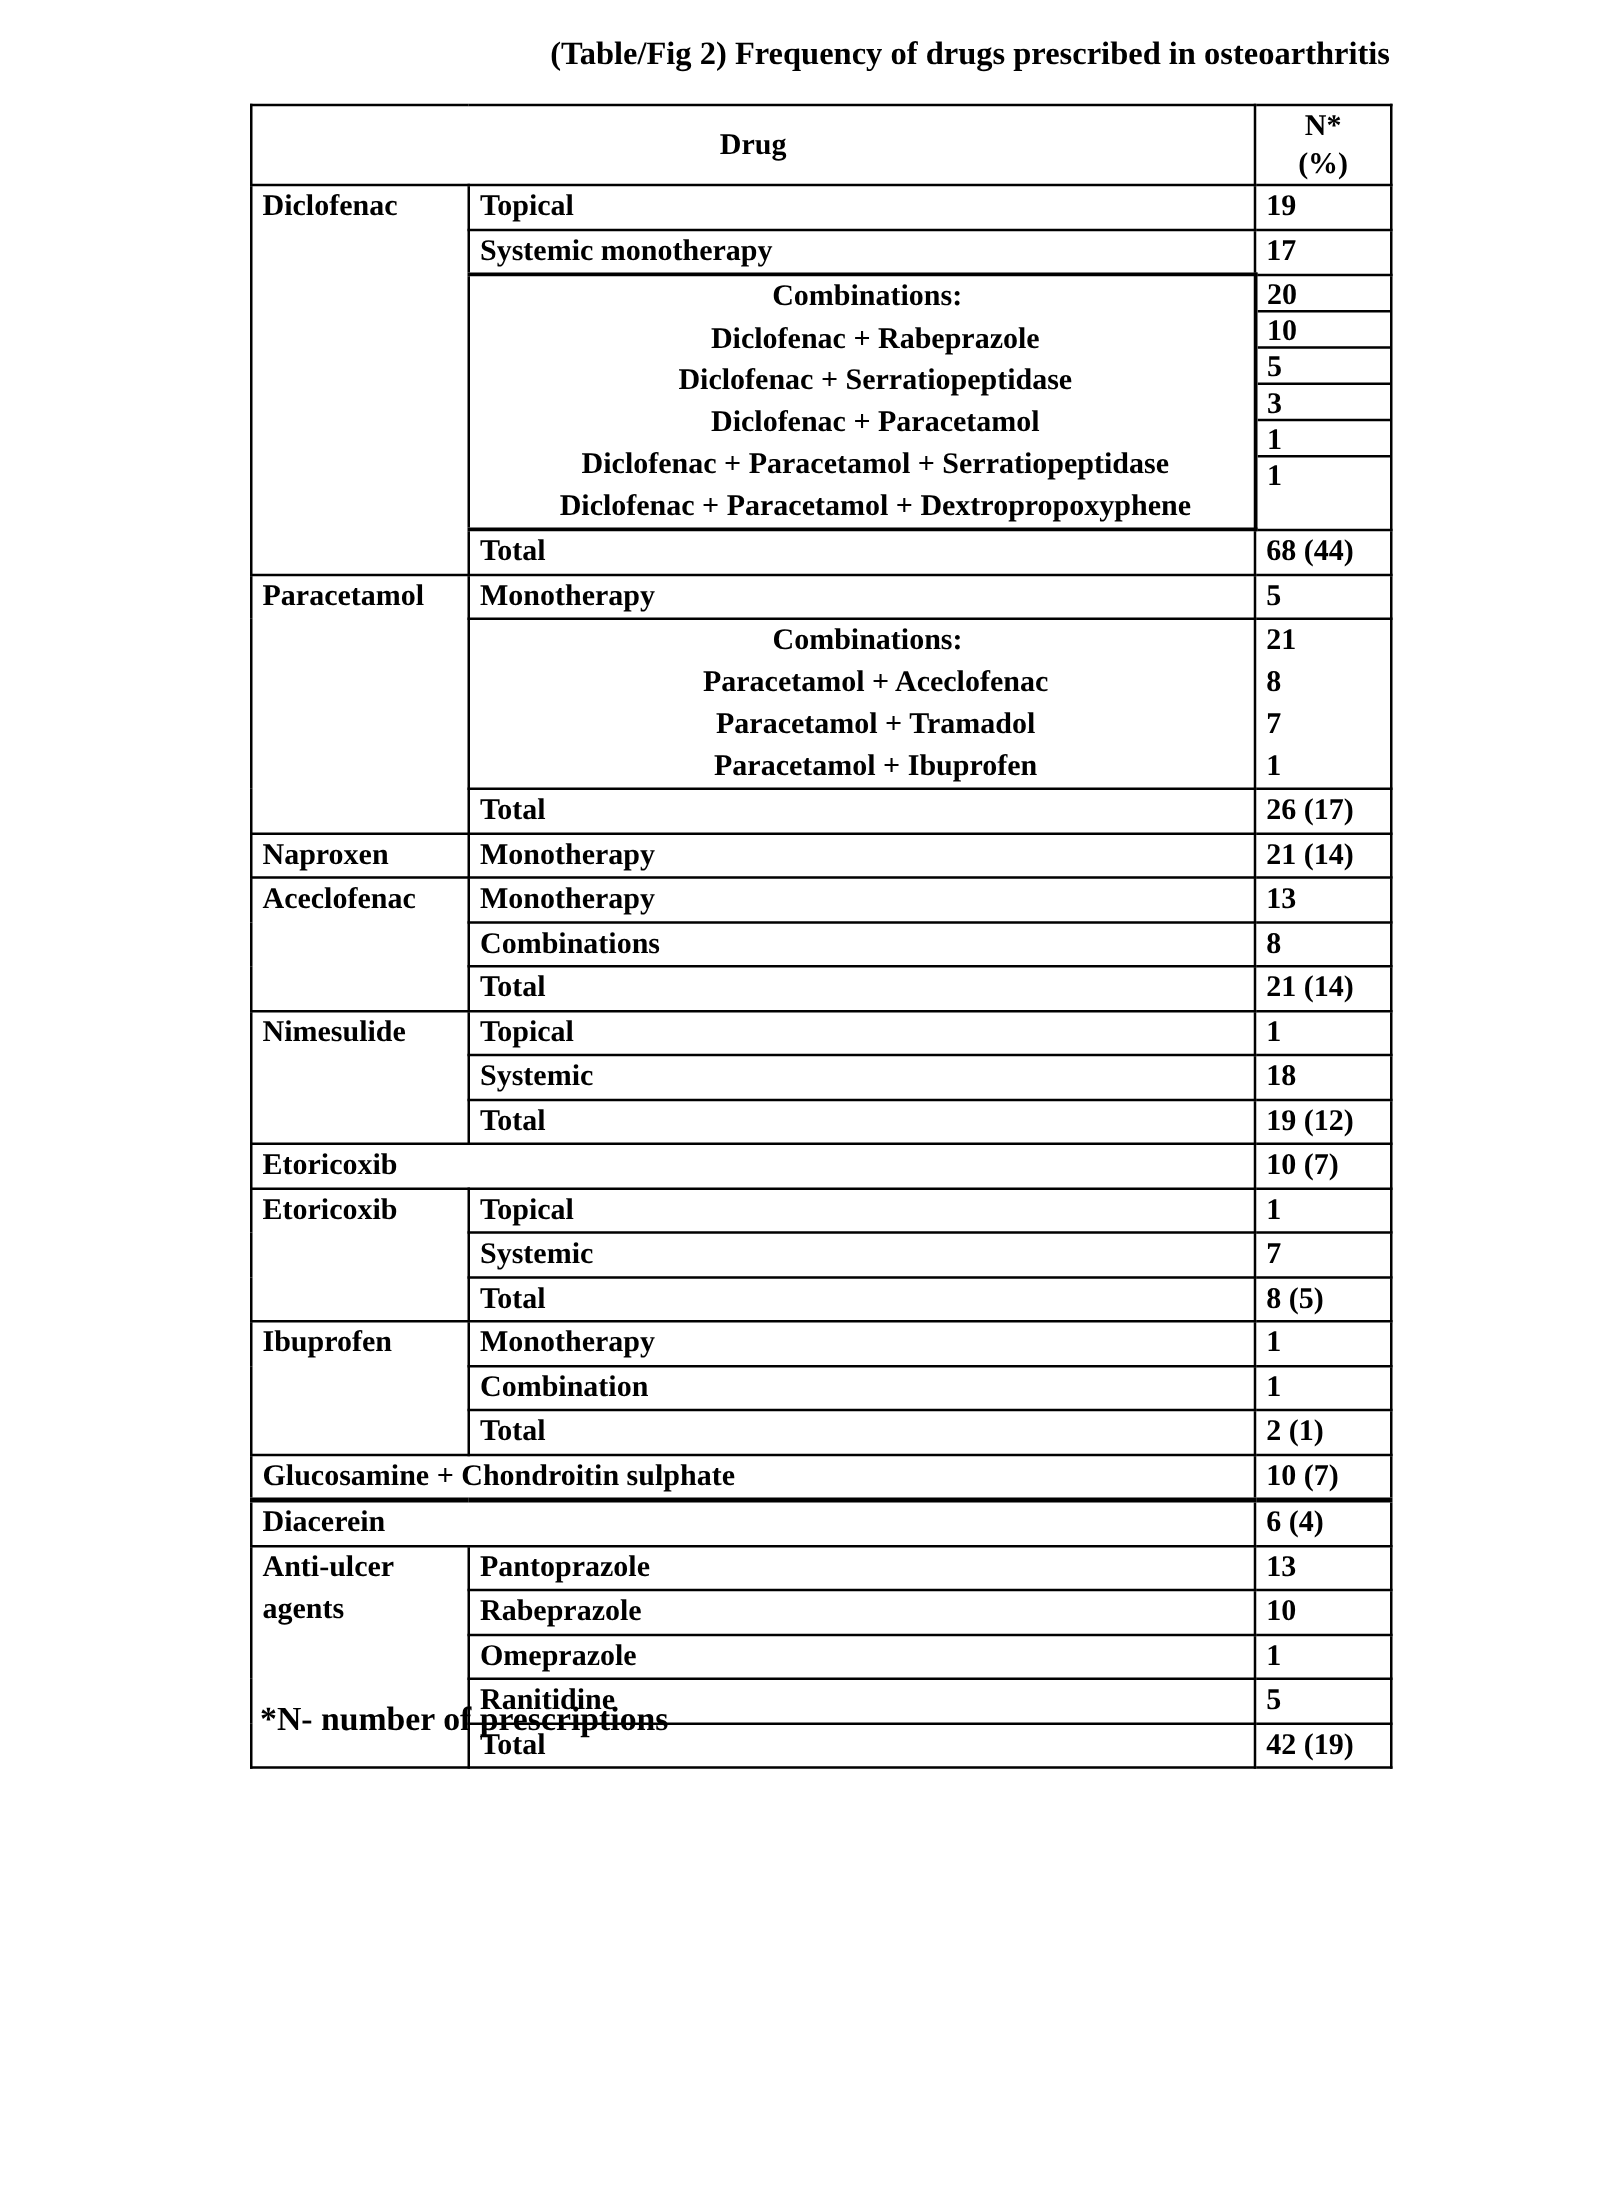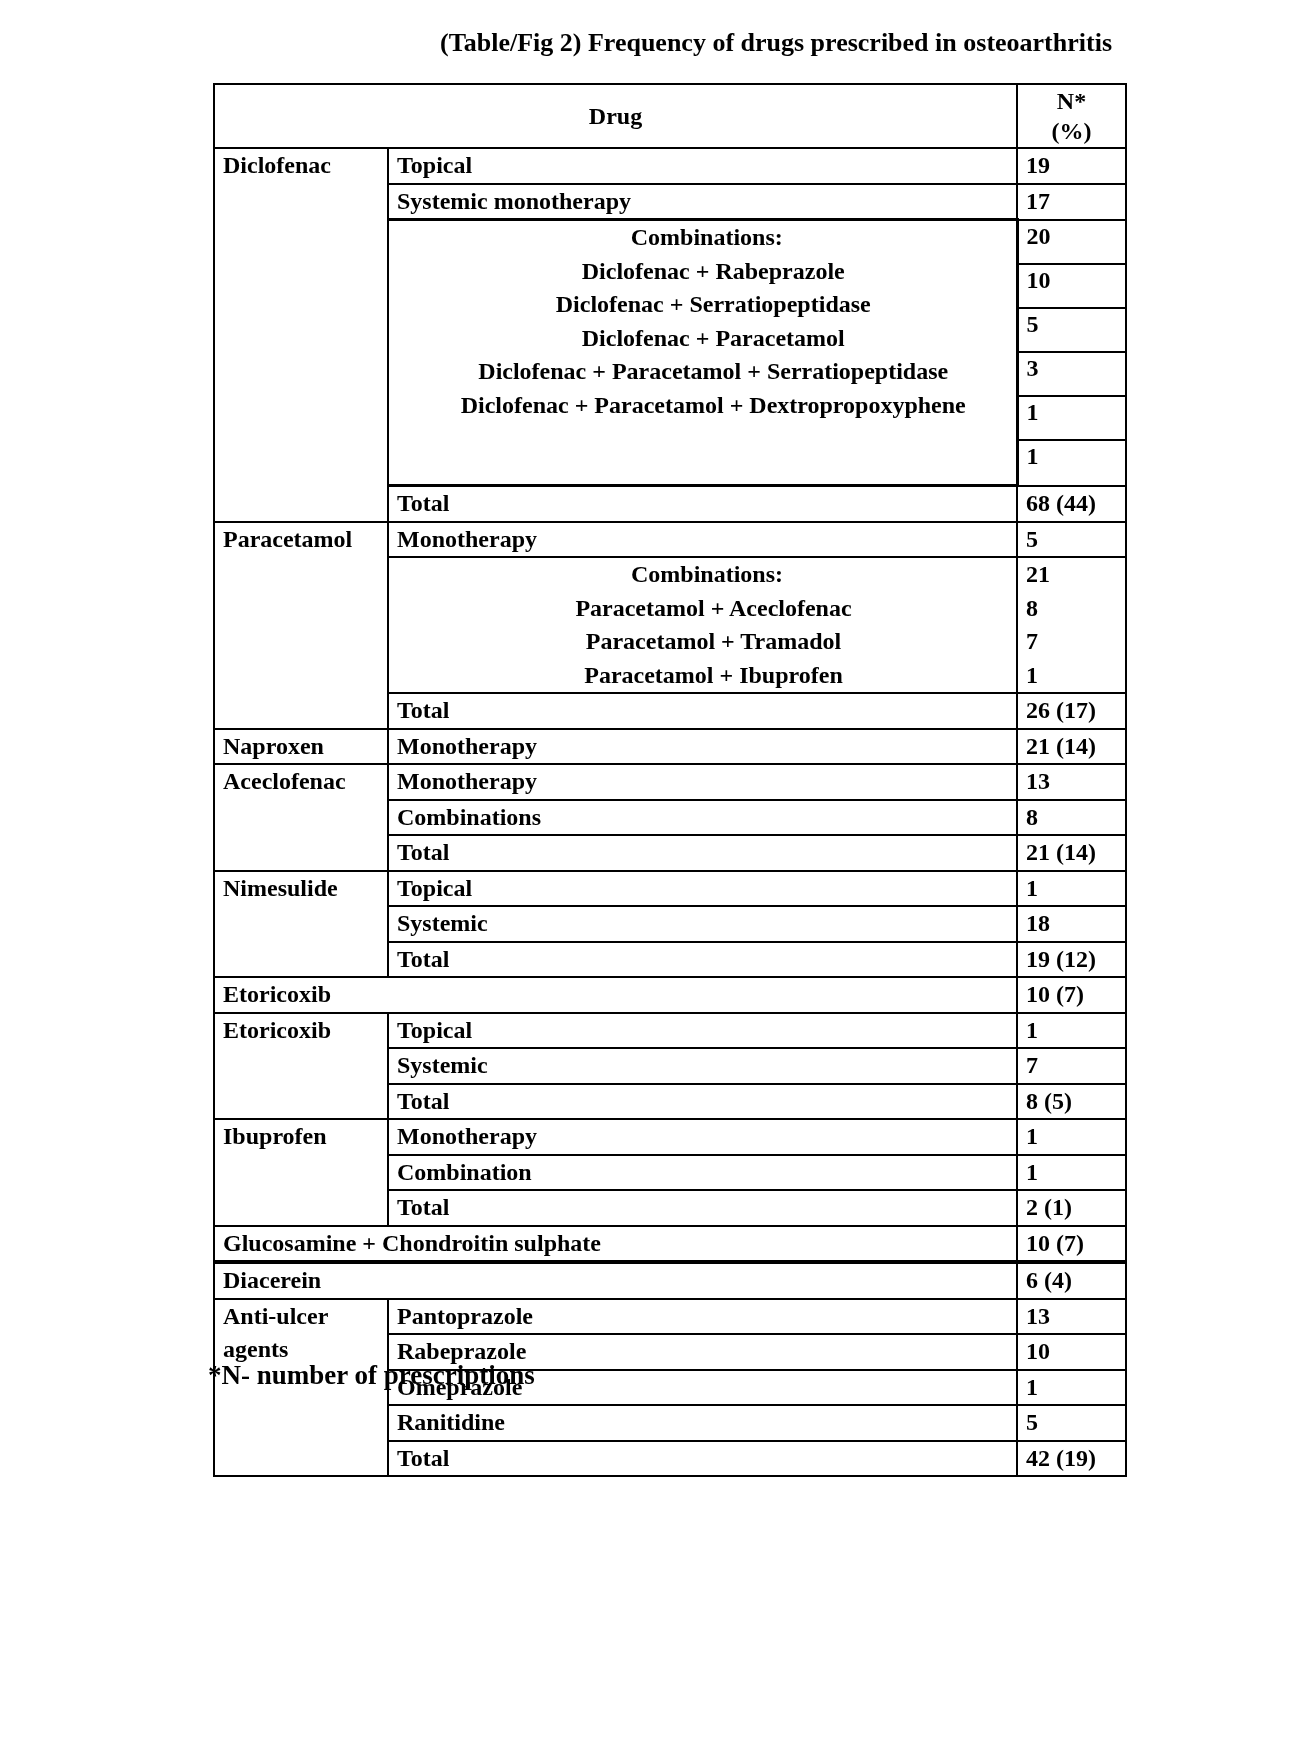--- a/index.html
+++ b/index.html
@@ -25,21 +25,20 @@
   }
   .twrap {
     position: absolute;
     top: 83px;
     left: 200px;
   }
   table.t {
     border-collapse: collapse;
     table-layout: fixed;
     width: 912px;
-    margin-left: 13px;
   }
   .t td {
     border: 2px solid #000;
     padding: 0 0 0 8px;
     font-size: 24px;
     line-height: 33.5px;
     vertical-align: top;
     overflow: hidden;
     white-space: nowrap;
   }
@@ -50,21 +49,21 @@
     padding: 0;
     line-height: 30px;
   }
   tr.r td { height: 33.5px; }
   td.c1 { white-space: normal; padding-right: 4px; }
   td.combo { padding: 0 0 0 9px; text-align: center; }
   .cl { line-height: 33.5px; white-space: nowrap; }
   .cl.sub { padding-left: 13px; }
   td.nstack { padding: 0; }
   .nv {
-    height: 44px;
+    height: 29px;
     line-height: 31.5px;
     padding-left: 8px;
     border-bottom: 2px solid #000;
   }
   .nv.last { border-bottom: none; }
   .nv2 { height: 33.5px; line-height: 33.5px; padding-left: 8px; }
   td.dic {
     border-top-width: 3px;
     border-right-width: 3px;
     border-bottom-width: 3px;

